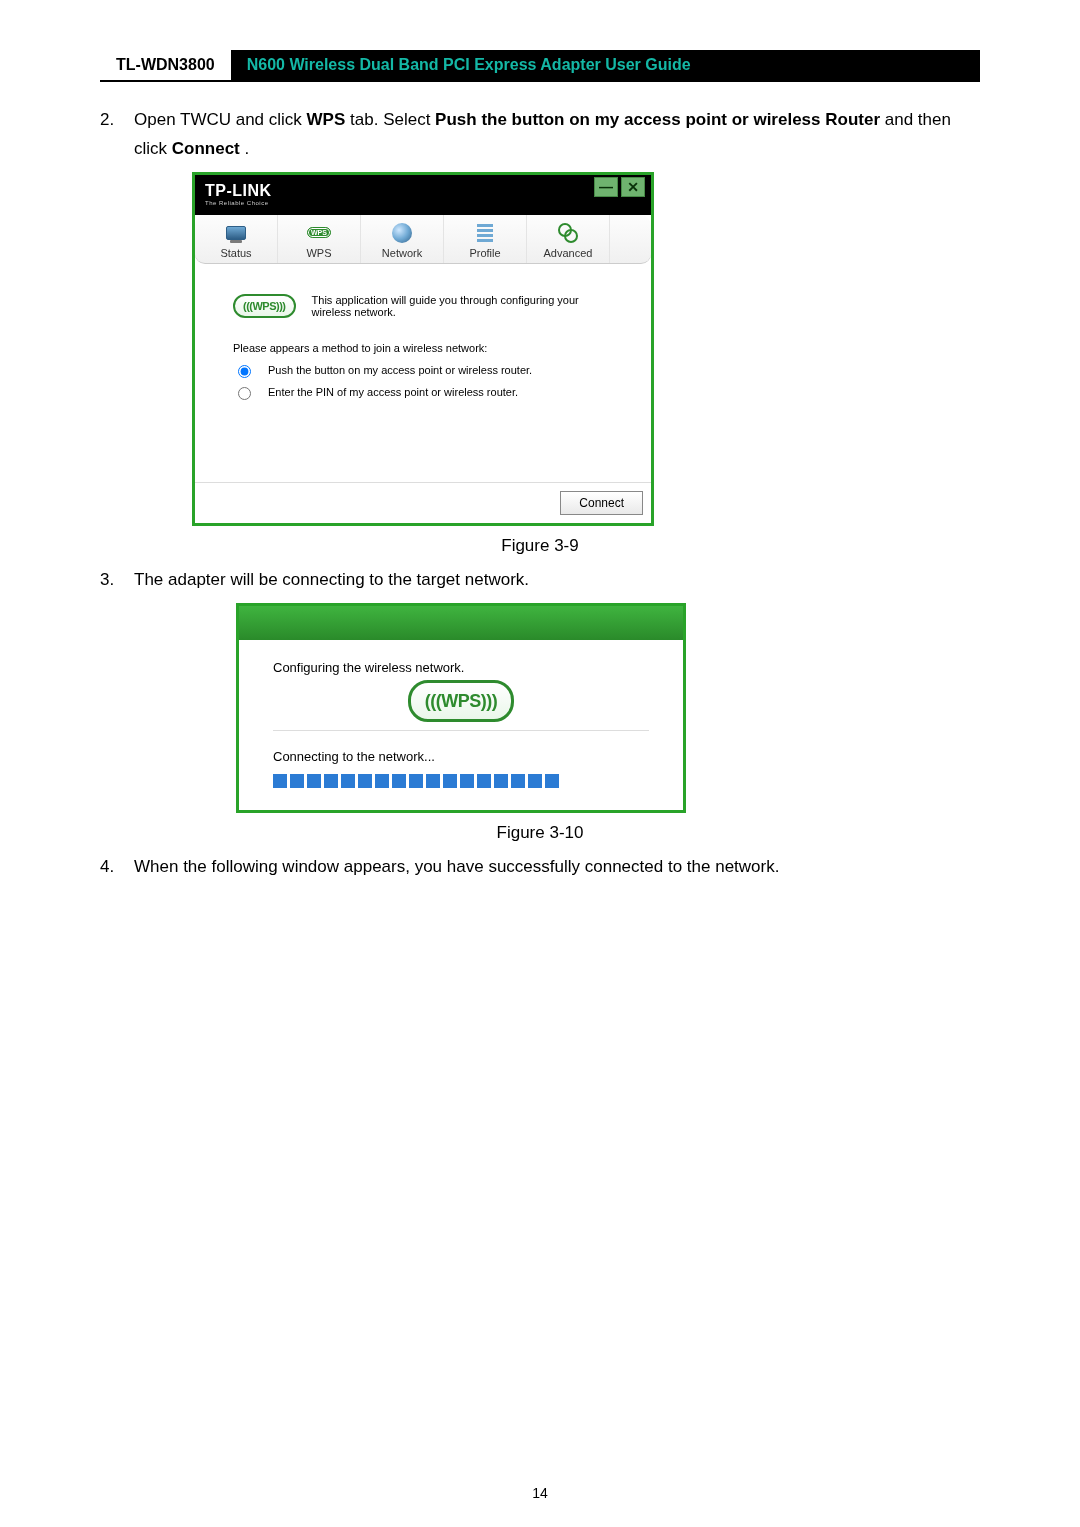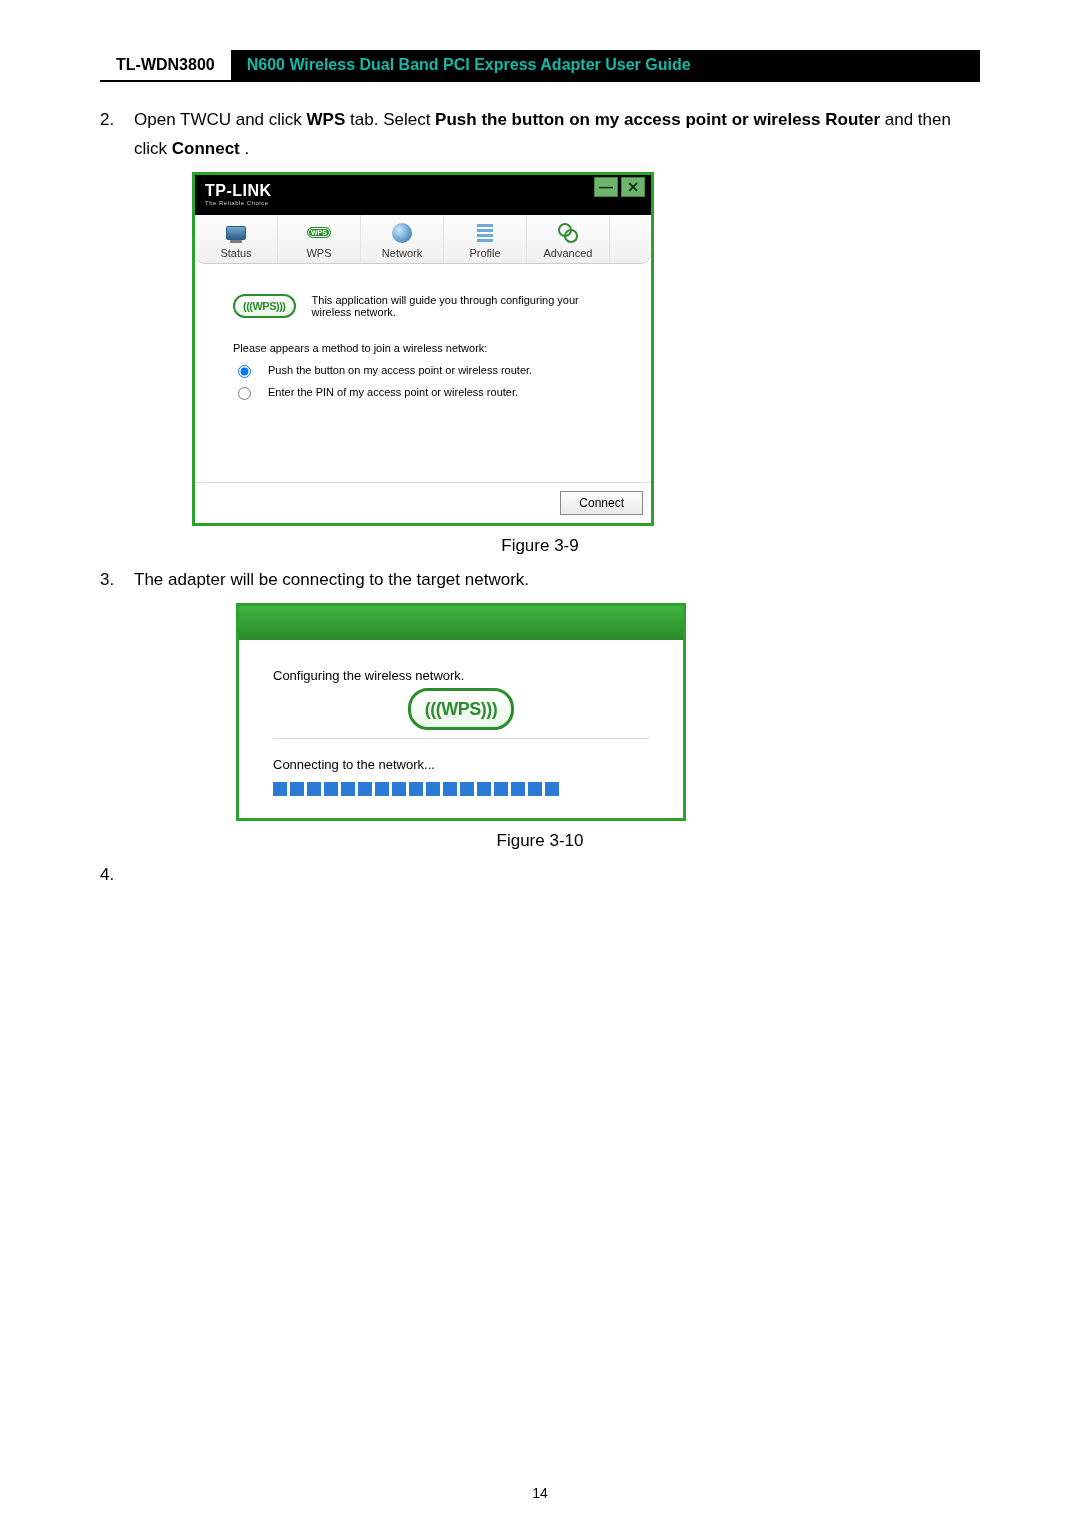--- a/index.html
+++ b/index.html
@@ -236,21 +236,20 @@
     background: #fff;
     box-sizing: border-box;
     font-size: 13px;
   }
   .scr2-titlebar {
     height: 34px;
     background: linear-gradient(#3fb43f, #2a8a2a);
   }
   .scr2-body {
     padding: 20px 34px 10px 34px;
-    margin-top: 8px;
   }
   .scr2-sep {
     border-top: 1px solid #ddd;
     margin: 18px 0;
   }
   .progress {
     display: flex;
     gap: 3px;
     margin-top: 10px;
     margin-bottom: 12px;
@@ -385,16 +384,17 @@
           <span></span>
           <span></span>
           <span></span>
     </div>
   </div>
 </div>
 <div class="figcap">Figure 3-10</div>
 
 <div class="step">
   <div class="num">4.</div>
+  <div>When the following window appears, you have successfully connected to the network.</div>
 </div>
 
 <div class="pageno">14</div>
 </div>
 
 </body></html>

